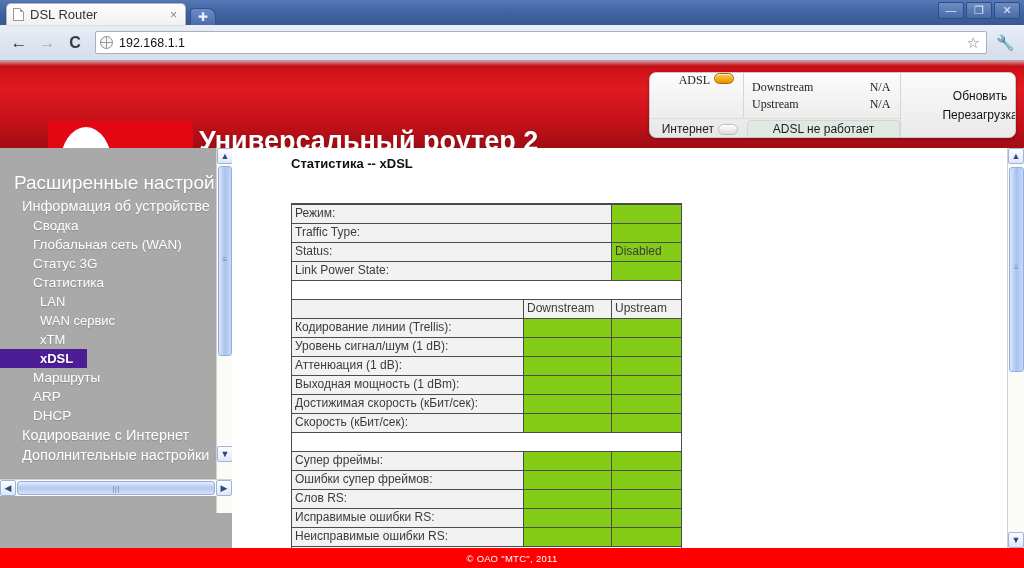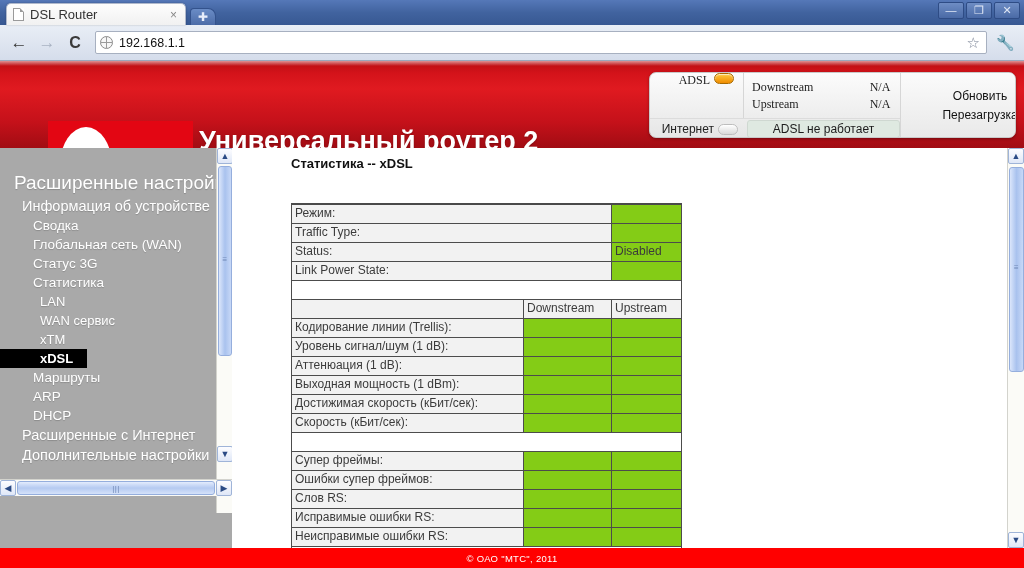--- a/index.html
+++ b/index.html
@@ -283,21 +283,21 @@
     color: #fff; font-size: 13.5px;
     padding: 2px 0 2px 33px; white-space: nowrap;
     text-shadow: 0 1px 1px rgba(0,0,0,.18);
   }
   .nav-l3 {
     color: #fff; font-size: 13px;
     padding: 2px 0 2px 40px; white-space: nowrap;
     text-shadow: 0 1px 1px rgba(0,0,0,.18);
   }
   .nav-l3.selected {
-    background: #000000;
+    background: #4c1d95;
     color: #fff;
     font-weight: bold;
     display: inline-block;
     padding-right: 14px;
     margin-left: 0;
   }
   .nav-sel-wrap { display: block; }
 
   
   .sb-vscroll {
@@ -485,21 +485,21 @@
         <div class="nav-l2"><span>Глобальная сеть (WAN)</span></div>
         <div class="nav-l2"><span>Статус 3G</span></div>
         <div class="nav-l2"><span>Статистика</span></div>
         <div class="nav-l3"><span>LAN</span></div>
         <div class="nav-l3"><span>WAN сервис</span></div>
         <div class="nav-l3"><span>xTM</span></div>
         <div class="nav-sel-wrap"><span class="nav-l3 selected">xDSL</span></div>
         <div class="nav-l2"><span>Маршруты</span></div>
         <div class="nav-l2"><span>ARP</span></div>
         <div class="nav-l2"><span>DHCP</span></div>
-        <div class="nav-l1"><span>Расширенные с Интернет</span></div>
+        <div class="nav-l1"><span>Кодирование с Интернет</span></div>
         <div class="nav-l1"><span>Дополнительные настройки</span></div>
 
         <div class="sb-vscroll">
           <div class="scroll-arrow" style="margin:0;">▲</div>
           <div class="scroll-thumb-v" style="top:18px;height:190px;">
             <div style="text-align:center;margin-top:88px;" class="grip">≡</div>
           </div>
           <div class="scroll-arrow" style="position:absolute;bottom:86px;left:0;">▼</div>
         </div>
 

